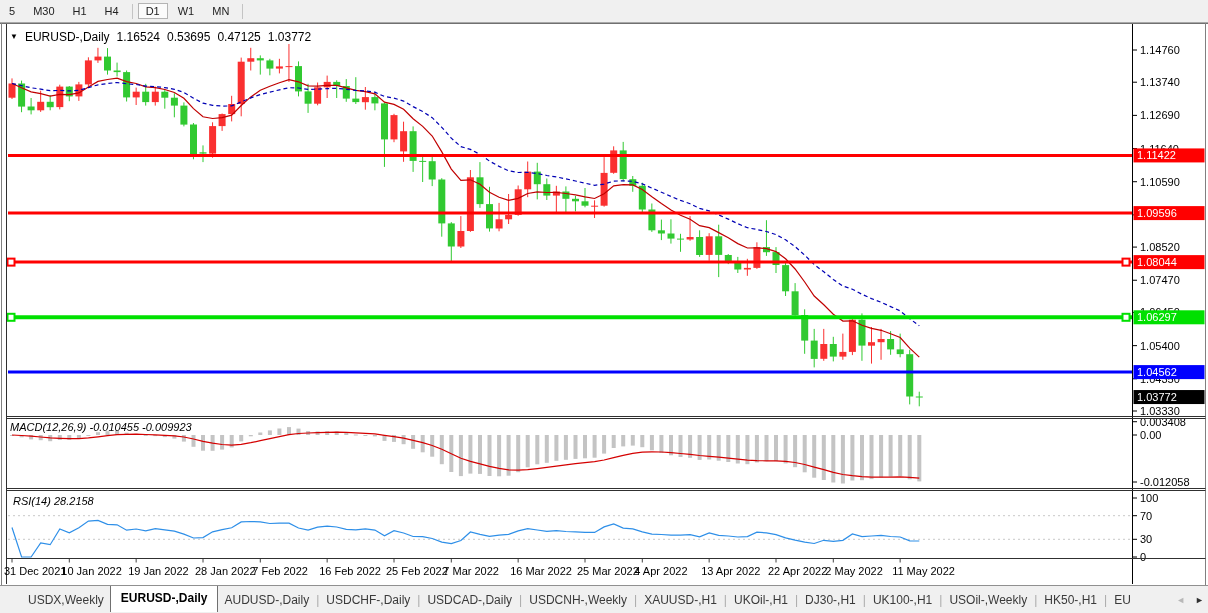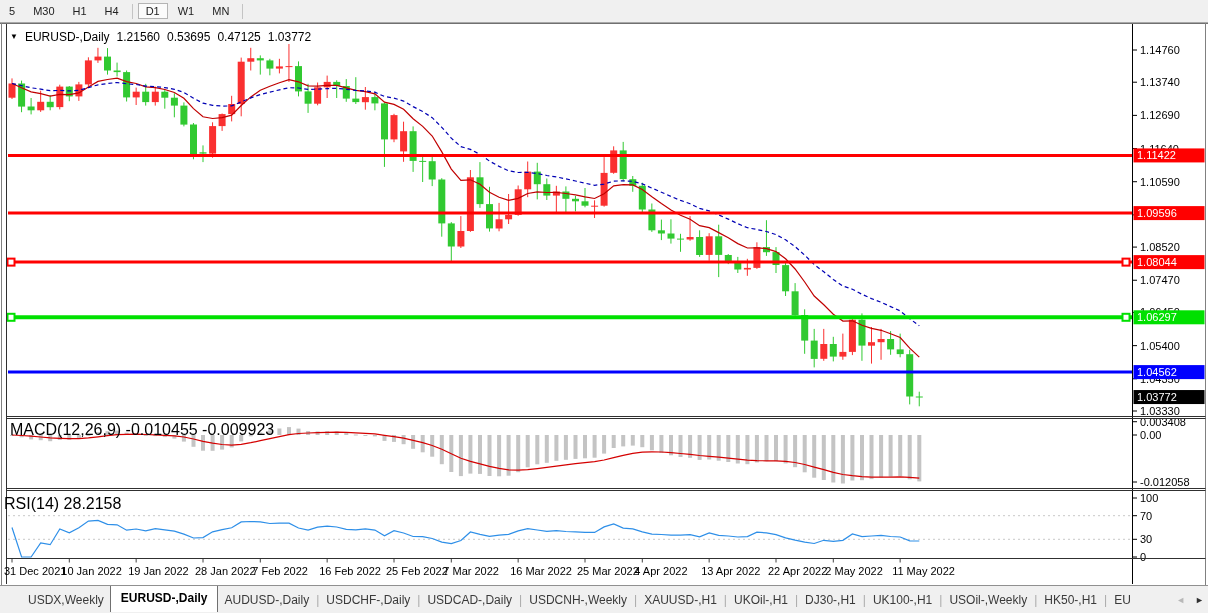--- a/index.html
+++ b/index.html
@@ -9,23 +9,23 @@
   .tf-btn{padding:2px 8px;margin:0 1px;cursor:default;white-space:nowrap;}
   .tf-btn.active{background:#FBFBFB;border:1px solid #B4B4B4;border-radius:0;padding:1px 7px;}
   .tf-sep{width:1px;height:15px;background:#C4C4C4;margin:0 4px;}
   .chart-area{position:relative;width:1208px;height:562px;background:#FFFFFF;}
   #chart-svg{position:absolute;left:0;top:0;}
   #chart-svg text{font-family:"Liberation Sans",sans-serif;font-size:11px;fill:#000;}
   #chart-svg text.axis-box-text{fill:#FFFFFF;}
   .overlay{position:absolute;font-size:12px;color:#000;white-space:nowrap;}
   .chart-title{left:10px;top:7px;display:flex;gap:7px;align-items:center;}
   .oct-icon{font-size:8px;line-height:1;}
-  .pane-label{font-size:16px;}
+  .pane-label{font-size:11px;font-style:italic;}
   .macd-label{left:10px;top:398px;}
-  .rsi-label{left:4px;top:472px;}
+  .rsi-label{left:13px;top:472px;}
   .tabbar{position:relative;height:27px;background:#F0F0F0;border-top:1px solid #909090;
     border-bottom:1px solid #707070;display:flex;align-items:center;font-size:12px;color:#3A3A3A;
     overflow:hidden;padding-left:22px;padding-right:44px;}
   .tab{padding:4px 6px;white-space:nowrap;cursor:default;}
   .tab.active{background:#FFFFFF;border:1px solid #707070;border-bottom:none;font-weight:bold;
     color:#000;margin-top:-3px;padding:6px 10px 7px;}
   .tab-sep{color:#AAAAAA;padding:0 1px;}
   .tab-arrows{position:absolute;right:4px;top:0;height:100%;display:flex;align-items:center;
     gap:10px;background:#F0F0F0;padding-left:6px;}
   .tab-arrow{font-size:9px;cursor:default;}
@@ -451,21 +451,21 @@
         <line x1="833.3000000000001" y1="559" x2="833.3000000000001" y2="562.5" stroke="#444"></line>
         <text x="825.3000000000001" y="575">2 May 2022</text>
         <line x1="900.1500000000001" y1="559" x2="900.1500000000001" y2="562.5" stroke="#444"></line>
         <text x="892.1500000000001" y="575">11 May 2022</text>
       </g>
     </svg>
 
   <div class="overlay chart-title">
     <span class="oct-icon">▼</span>
     <span>EURUSD-,Daily</span>
-    <span>1.21560</span>
+    <span>1.16524</span>
     <span>0.53695</span>
     <span>0.47125</span>
     <span>1.03772</span>
   </div>
 
   <div class="overlay pane-label macd-label">
     <span>MACD(12,26,9)</span>
     <span>-0.010455 -0.009923</span>
   </div>
 

